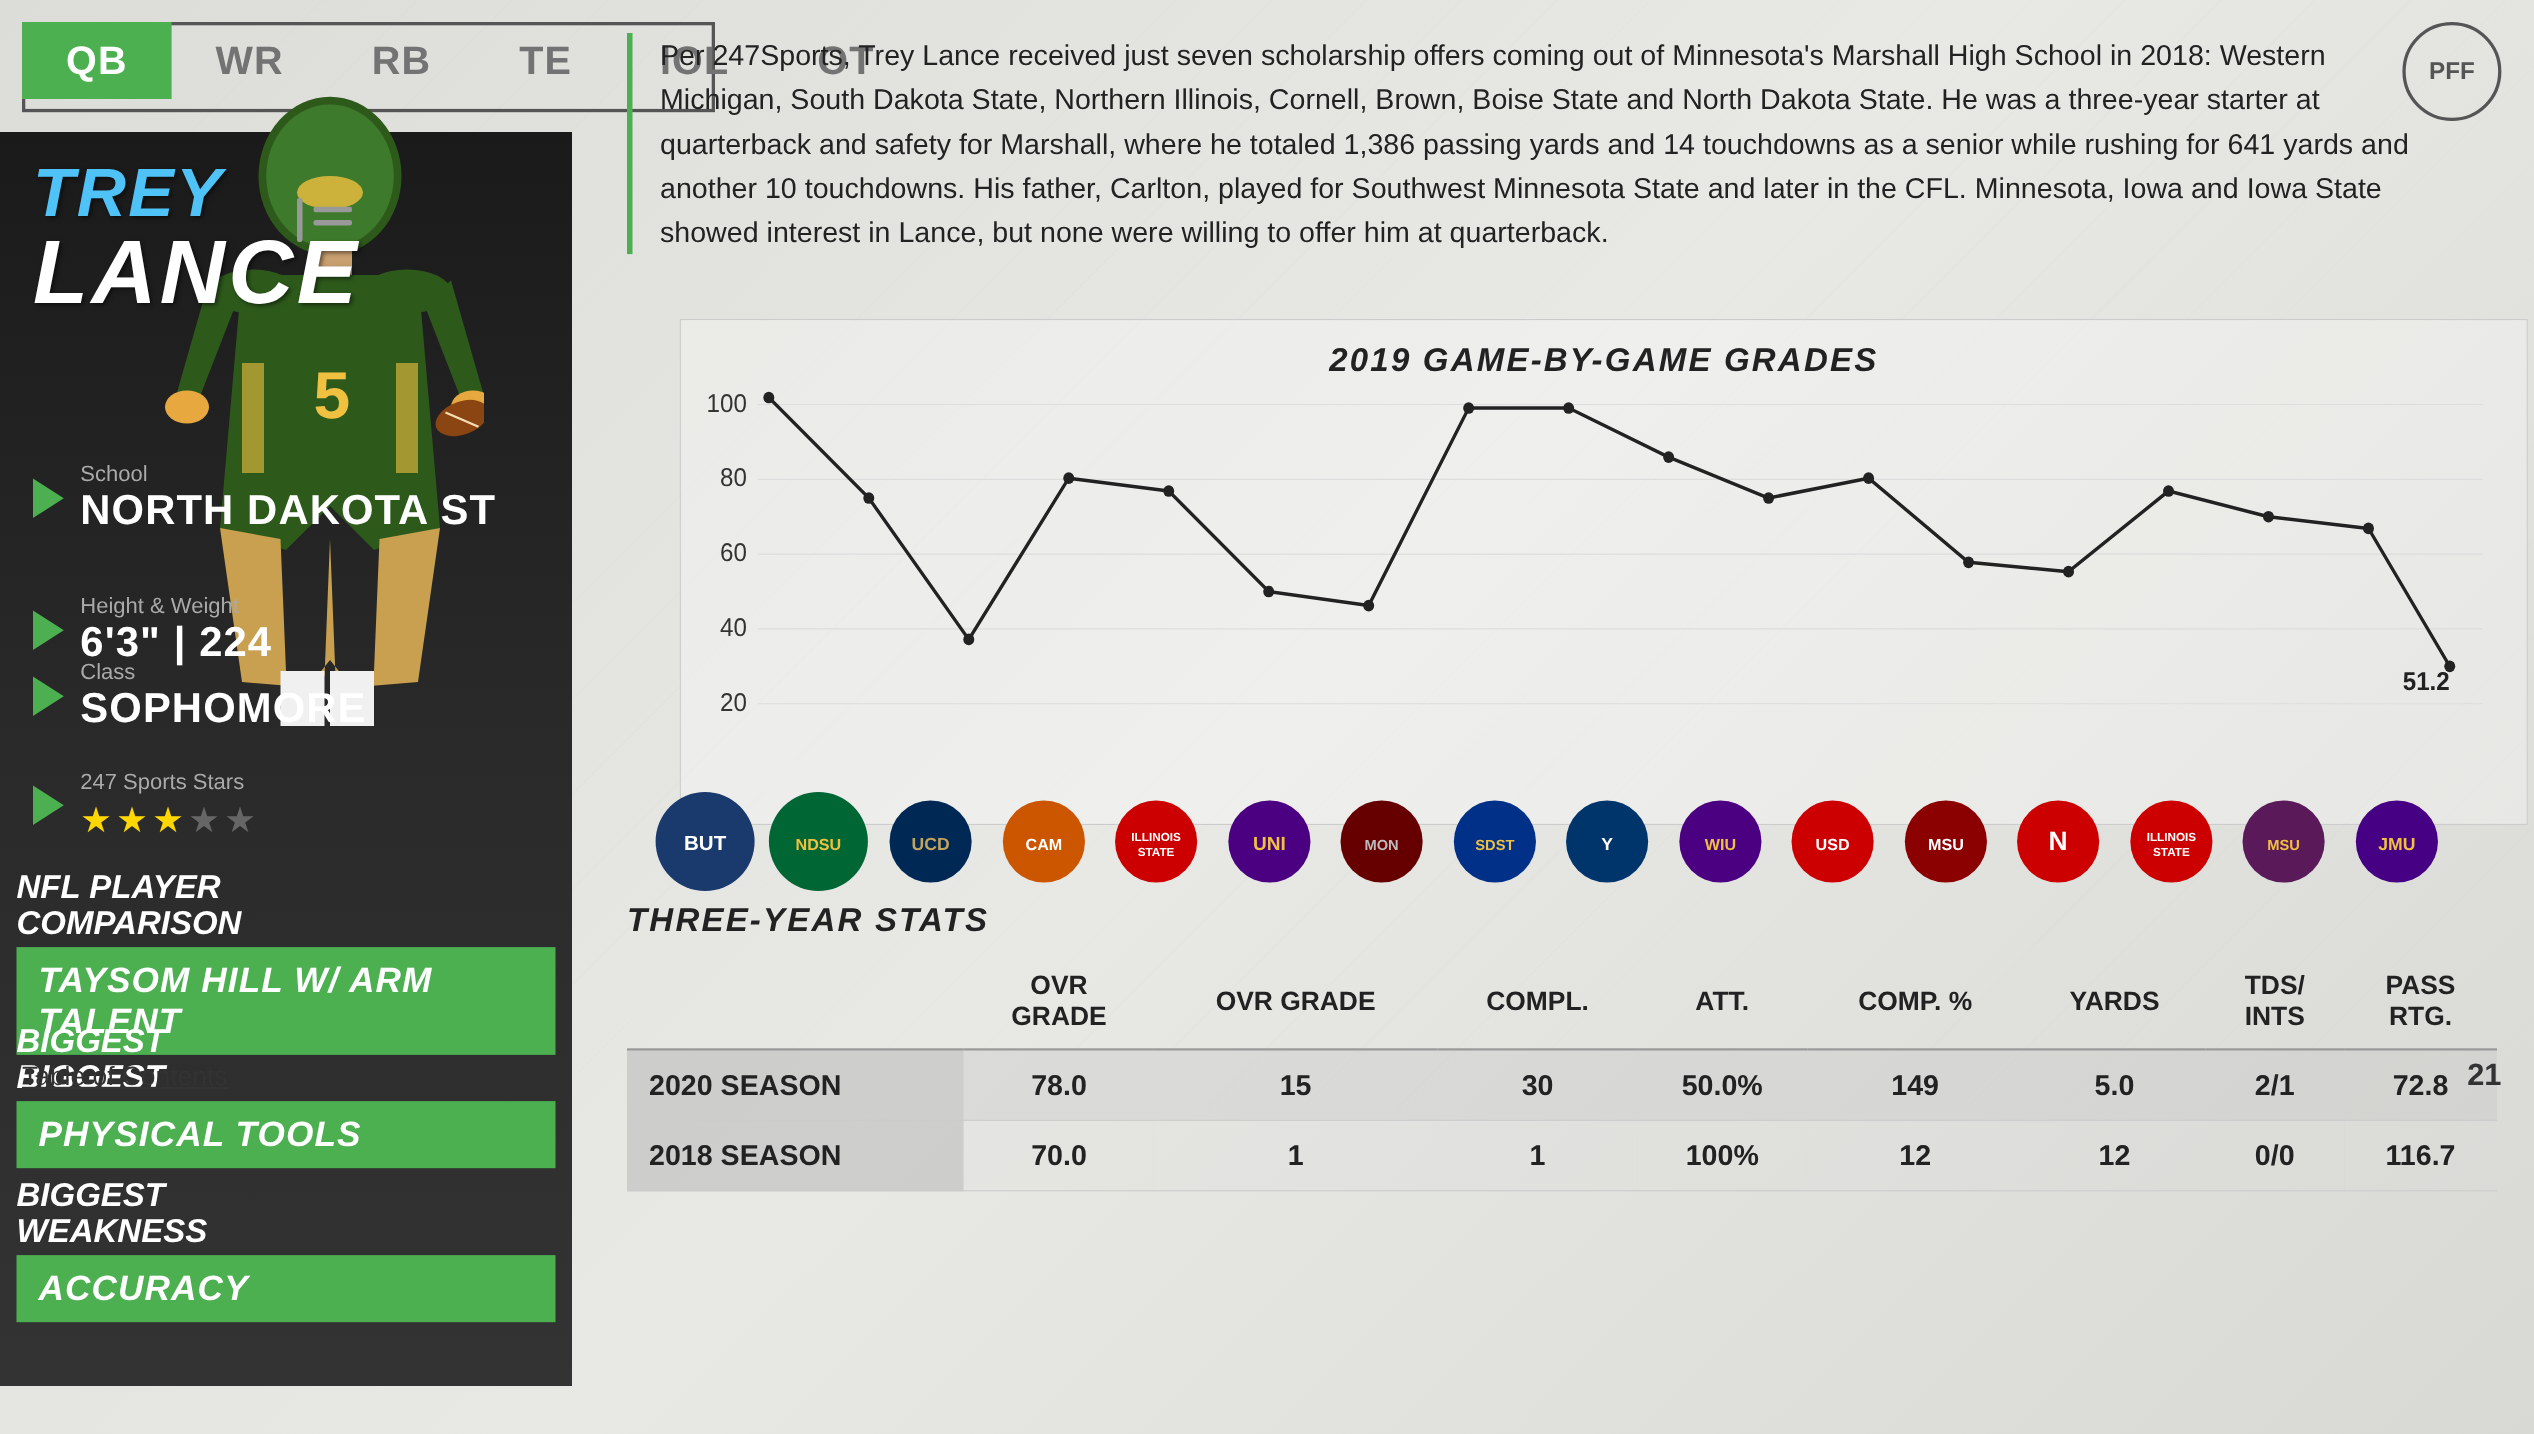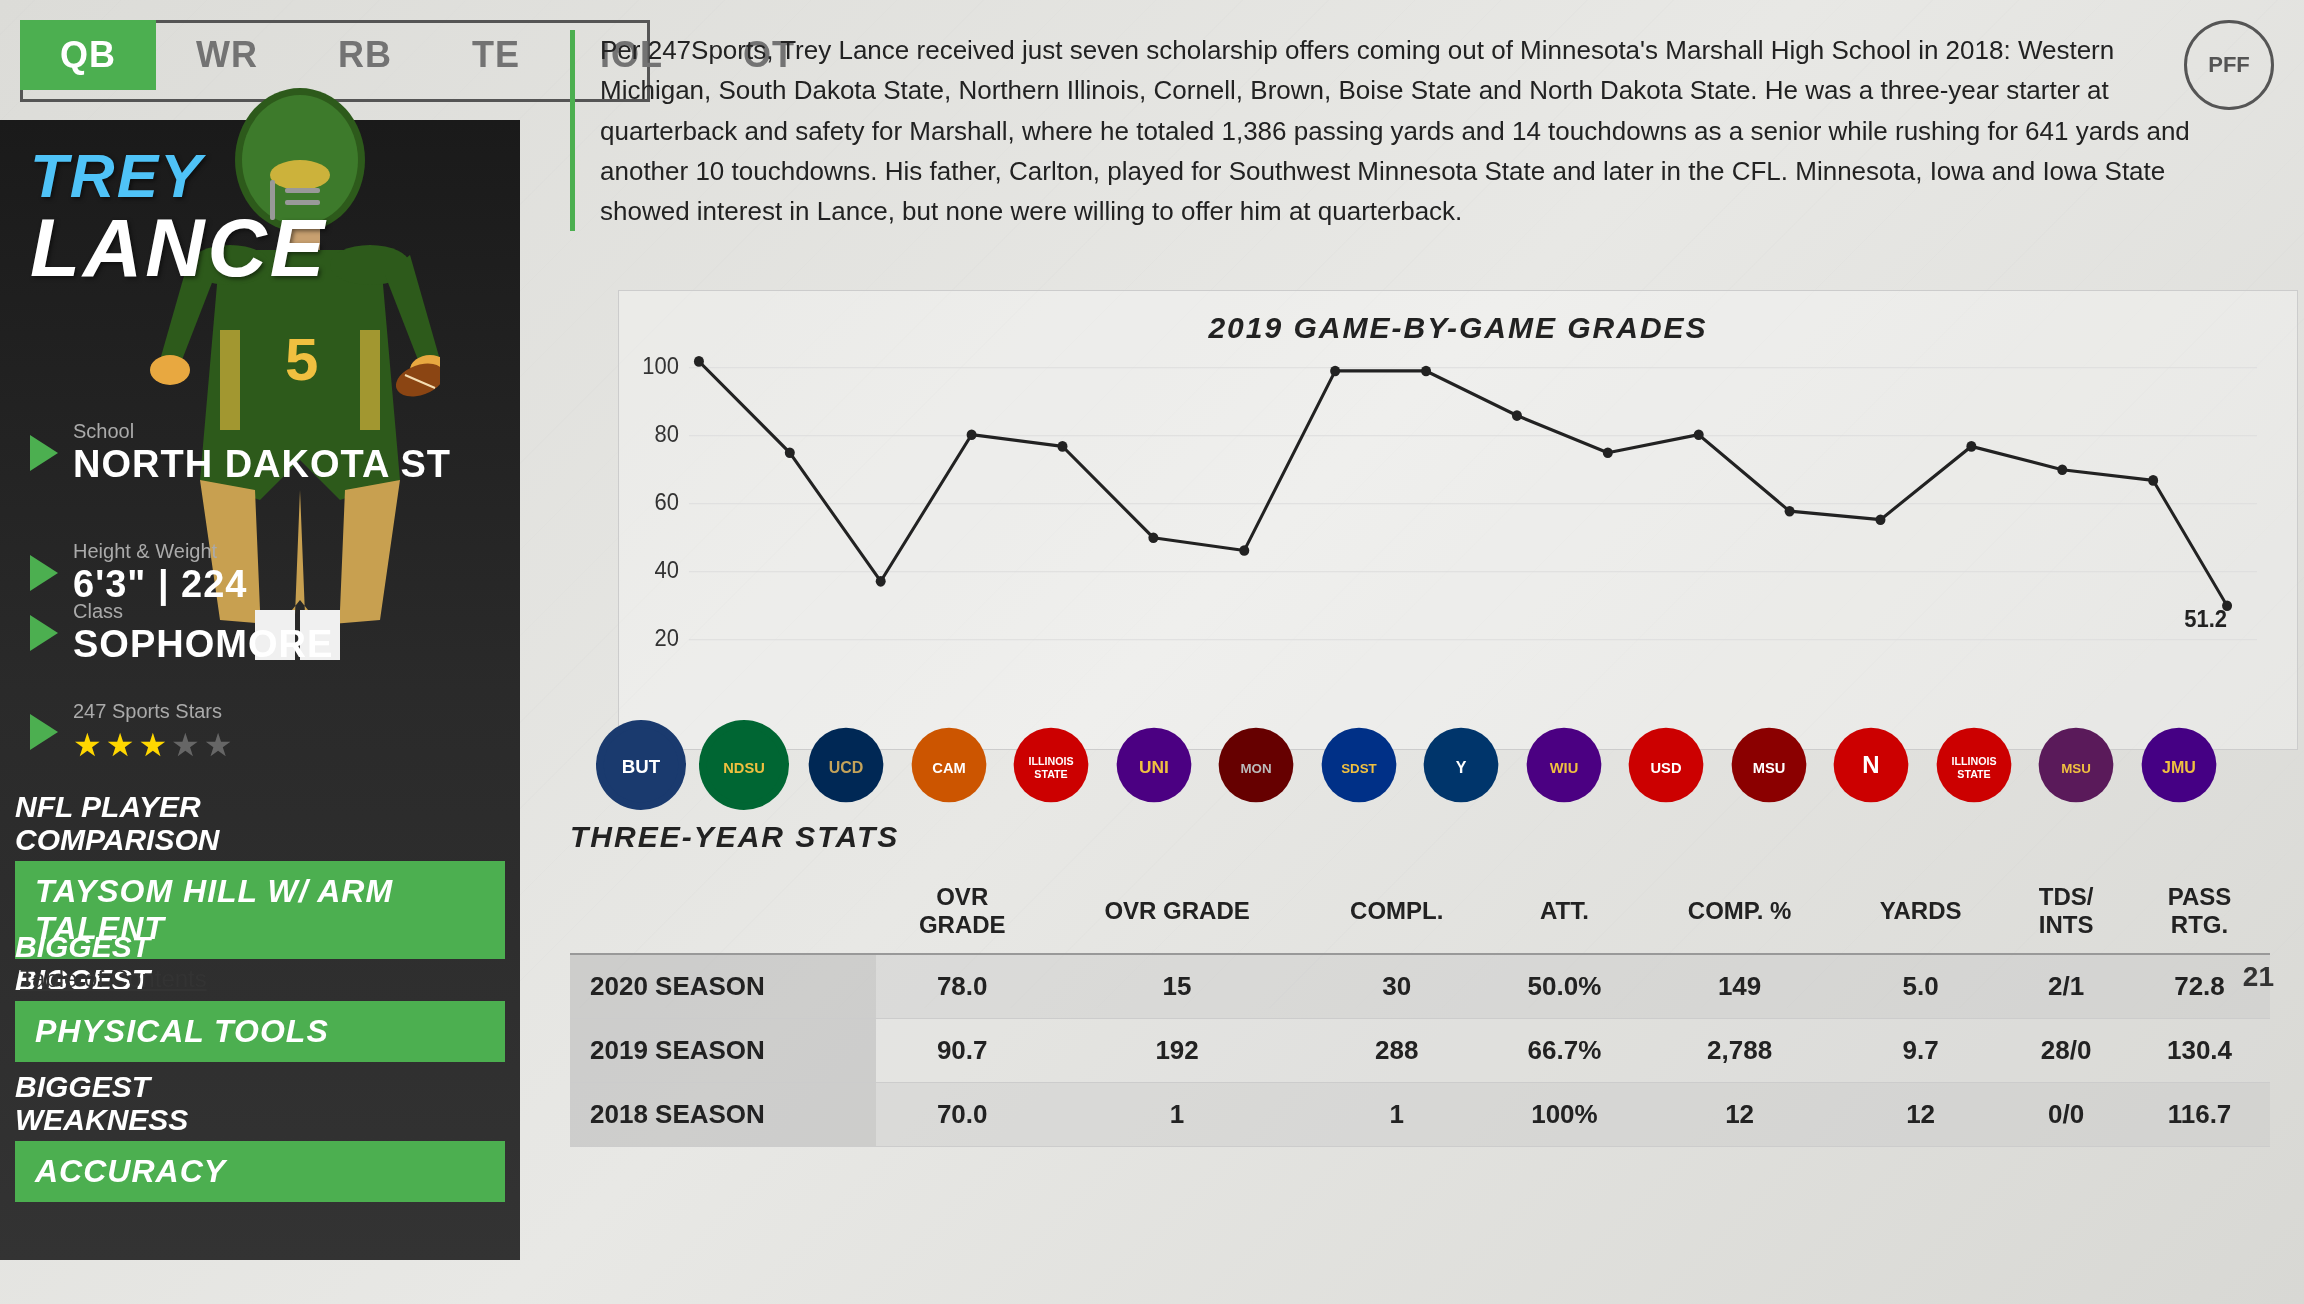--- a/index.html
+++ b/index.html
@@ -713,31 +713,20 @@
           <td>78.0</td>
           <td>15</td>
           <td>30</td>
           <td>50.0%</td>
           <td>149</td>
           <td>5.0</td>
           <td>2/1</td>
           <td>72.8</td>
         </tr>
         <tr>
-          <td>2019 SEASON</td>
-          <td>90.7</td>
-          <td>192</td>
-          <td>288</td>
-          <td>66.7%</td>
-          <td>2,788</td>
-          <td>9.7</td>
-          <td>28/0</td>
-          <td>130.4</td>
-        </tr>
-        <tr>
           <td>2018 SEASON</td>
           <td>70.0</td>
           <td>1</td>
           <td>1</td>
           <td>100%</td>
           <td>12</td>
           <td>12</td>
           <td>0/0</td>
           <td>116.7</td>
         </tr>

